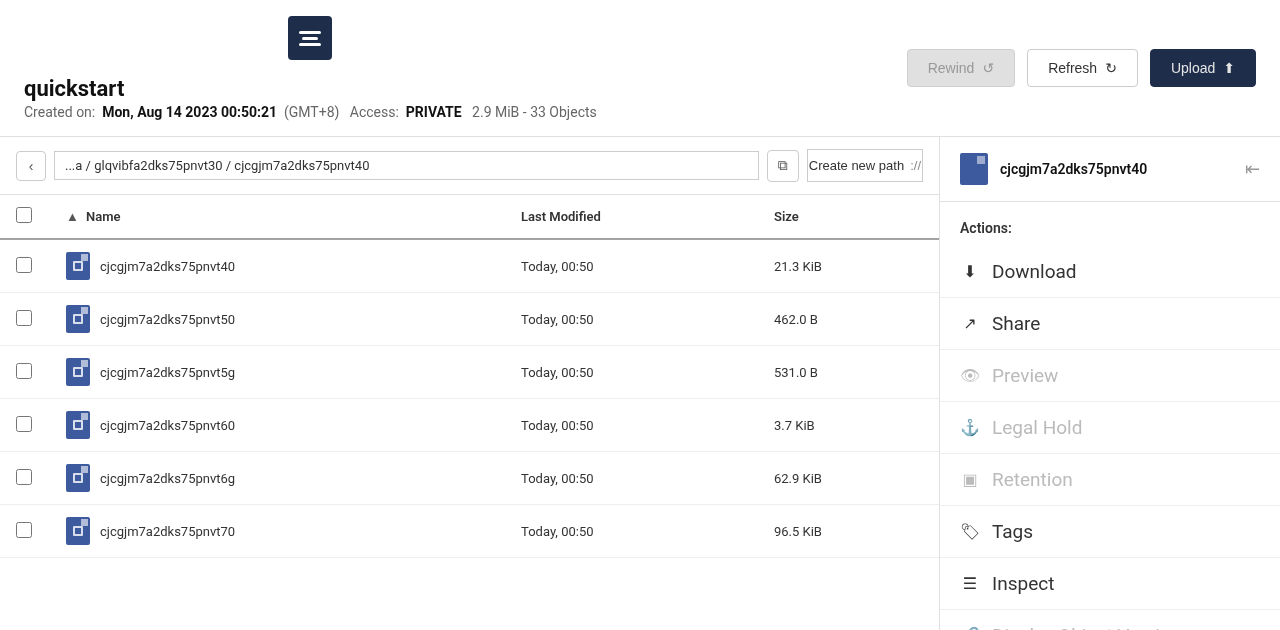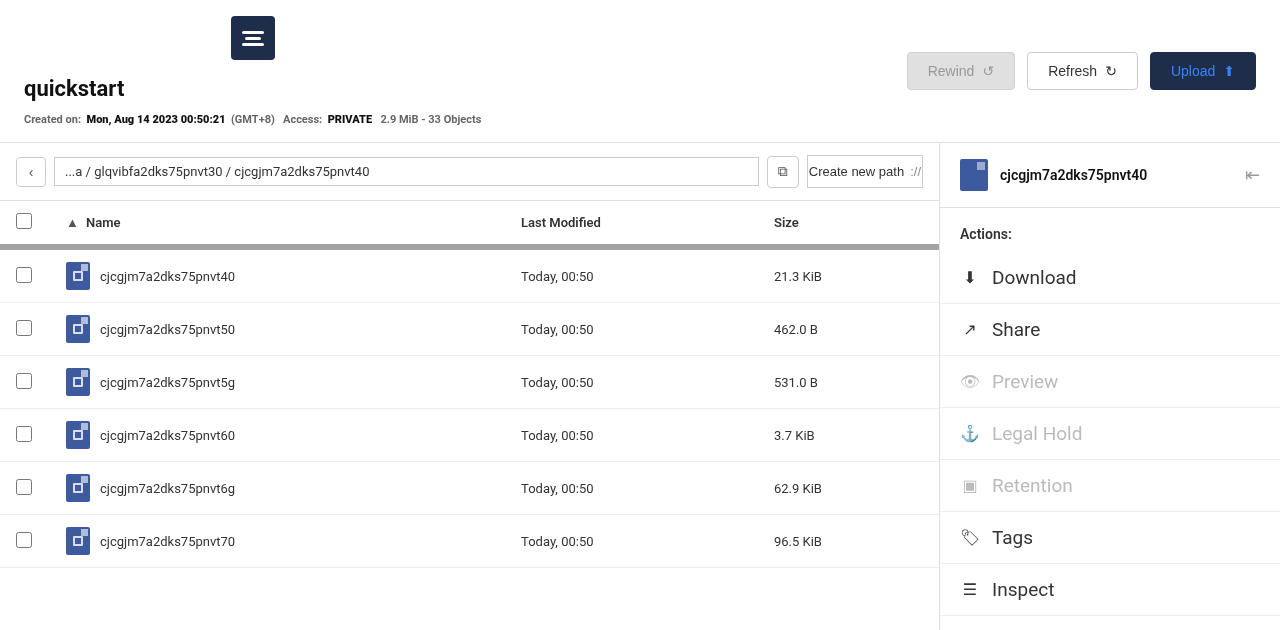--- a/index.html
+++ b/index.html
@@ -48,24 +48,23 @@
     }
     .logo-icon span:first-child { width: 22px; }
     .logo-icon span:nth-child(2) { width: 16px; }
     .logo-icon span:nth-child(3) { width: 22px; }
     .bucket-info h1 {
       font-size: 22px;
       font-weight: 700;
       color: #111;
     }
     .bucket-meta {
-      font-size: 11px;
+      font-size: 14px;
       color: #666;
-      margin-top: 12px;
-      font-weight: bold;
+      margin-top: 3px;
     }
     .bucket-meta strong {
       color: #111;
     }
     .header-actions {
       display: flex;
       gap: 12px;
       align-items: center;
     }
     .btn {
@@ -83,21 +82,21 @@
     }
     .btn-disabled {
       background: #e0e0e0;
       color: #999;
       border-color: #d0d0d0;
       cursor: default;
       justify-content: space-between;
     }
     .btn-primary {
       background: #1e2d4a;
-      color: #3b82f6;
+      color: #e5e5e5;
       border-color: #1e2d4a;
     }
 
     
     .main {
       display: flex;
       height: calc(630px - 115px);
     }
 
     
@@ -176,21 +175,21 @@
     table {
       width: 100%;
       border-collapse: collapse;
     }
     thead th {
       padding: 12px 16px;
       text-align: left;
       font-weight: 600;
       font-size: 13px;
       color: #333;
-      border-bottom: 6px solid #a3a3a3;
+      border-bottom: 2px solid #a3a3a3;
       background: #fff;
     }
     thead th:first-child {
       width: 50px;
     }
     .sort-arrow {
       color: #555;
       margin-right: 4px;
     }
     tbody tr {

